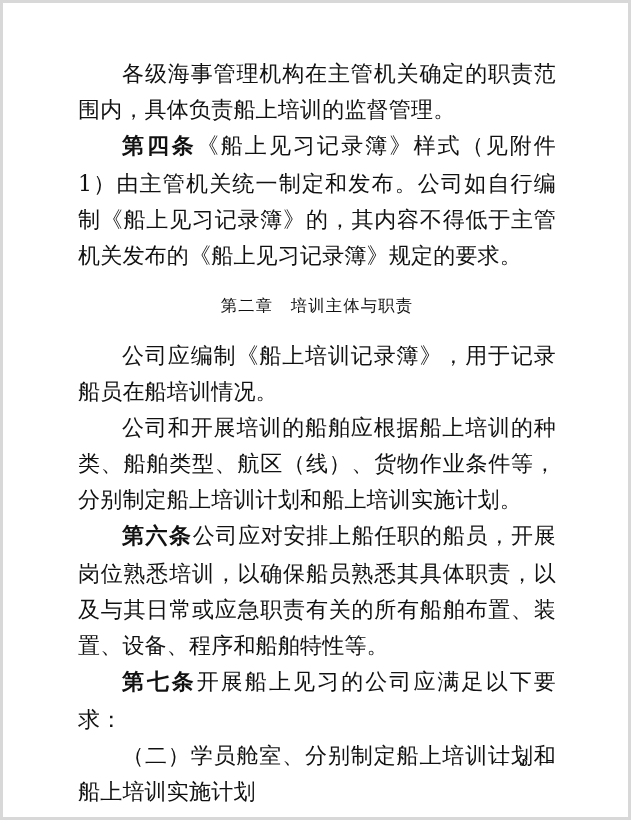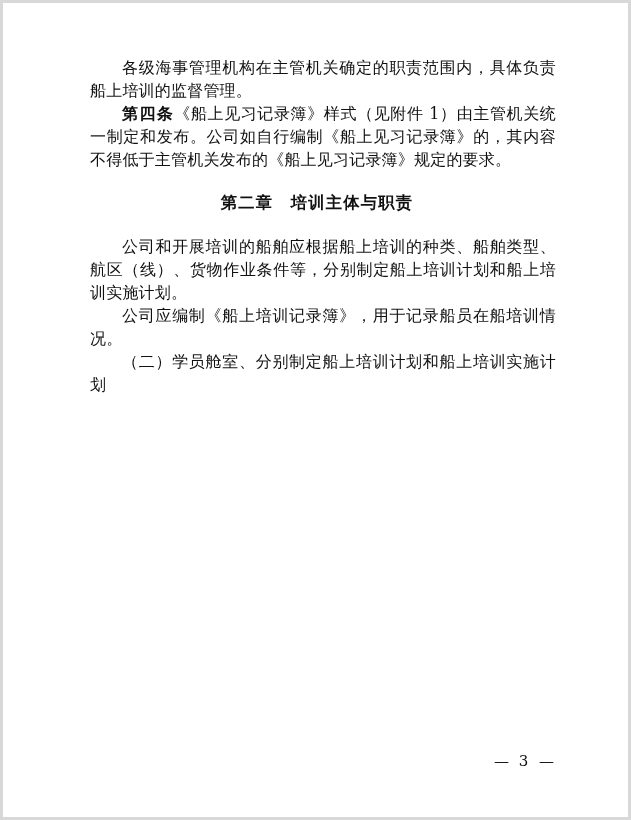--- a/index.html
+++ b/index.html
@@ -27,39 +27,40 @@
     box-sizing: border-box;
     pointer-events: none;
   }
   #content {
     position: absolute;
     left: 78px;
     top: 56px;
     width: 478px;
   }
   .para {
-    font-size: 16px;
-    line-height: 23px;
+    font-size: 22px;
+    line-height: 36px;
     color: #111111;
     text-align: justify;
     text-justify: inter-ideograph;
-    margin: 0 0 0 12px;
+    margin: 0 0 0 0;
     letter-spacing: 0.2px;
   }
   .indent {
     text-indent: 2em;
   }
   .para .lead {
     font-weight: bold;
     letter-spacing: 1px;
+    font-family: Liberation Mono, monospace;
   }
   .heading {
     font-size: 16.3px;
     line-height: 31.5px;
-    font-weight: bold;
+    font-weight: normal;
     text-align: center;
     color: #111111;
     letter-spacing: 1.2px;
   }
   .footer {
     position: absolute;
     left: 78px;
     top: 752px;
     width: 478px;
     text-align: right;
@@ -79,25 +80,27 @@
 
   <div id="content">
 
     <p class="para indent">各级海事管理机构在主管机关确定的职责范围内，具体负责船上培训的监督管理。</p>
 
     <p class="para indent"><span class="lead">第四条</span><span>《船上见习记录簿》样式（见附件 1）由主管机关统一制定和发布。公司如自行编制《船上见习记录簿》的，其内容不得低于主管机关发布的《船上见习记录簿》规定的要求。</span></p>
 
     <p class="heading">第二章　培训主体与职责</p>
 
 
+    <p class="para indent">公司应编制《船上培训记录簿》，用于记录船员在船培训情况。</p>
+
     <p class="para indent">公司和开展培训的船舶应根据船上培训的种类、船舶类型、航区（线）、货物作业条件等，分别制定船上培训计划和船上培训实施计划。</p>
 
-    <p class="para indent">公司应编制《船上培训记录簿》，用于记录船员在船培训情况。</p>
+    <p class="para indent"><span class="lead">第六条</span><span>公司应对安排上船任职的船员，开展岗位熟悉培训，以确保船员熟悉其具体职责，以及与其日常或应急职责有关的所有船舶布置、装置、设备、程序和船舶特性等。</span></p>
 
-
+    <p class="para indent"><span class="lead">第七条</span><span>开展船上见习的公司应满足以下要求：</span></p>
 
 
     <p class="para indent">（二）学员舱室、分别制定船上培训计划和船上培训实施计划</p>
 
   </div>
 
   <div class="footer">
     <span class="dash">—</span>
     <span>3</span>
     <span class="dash">—</span>

